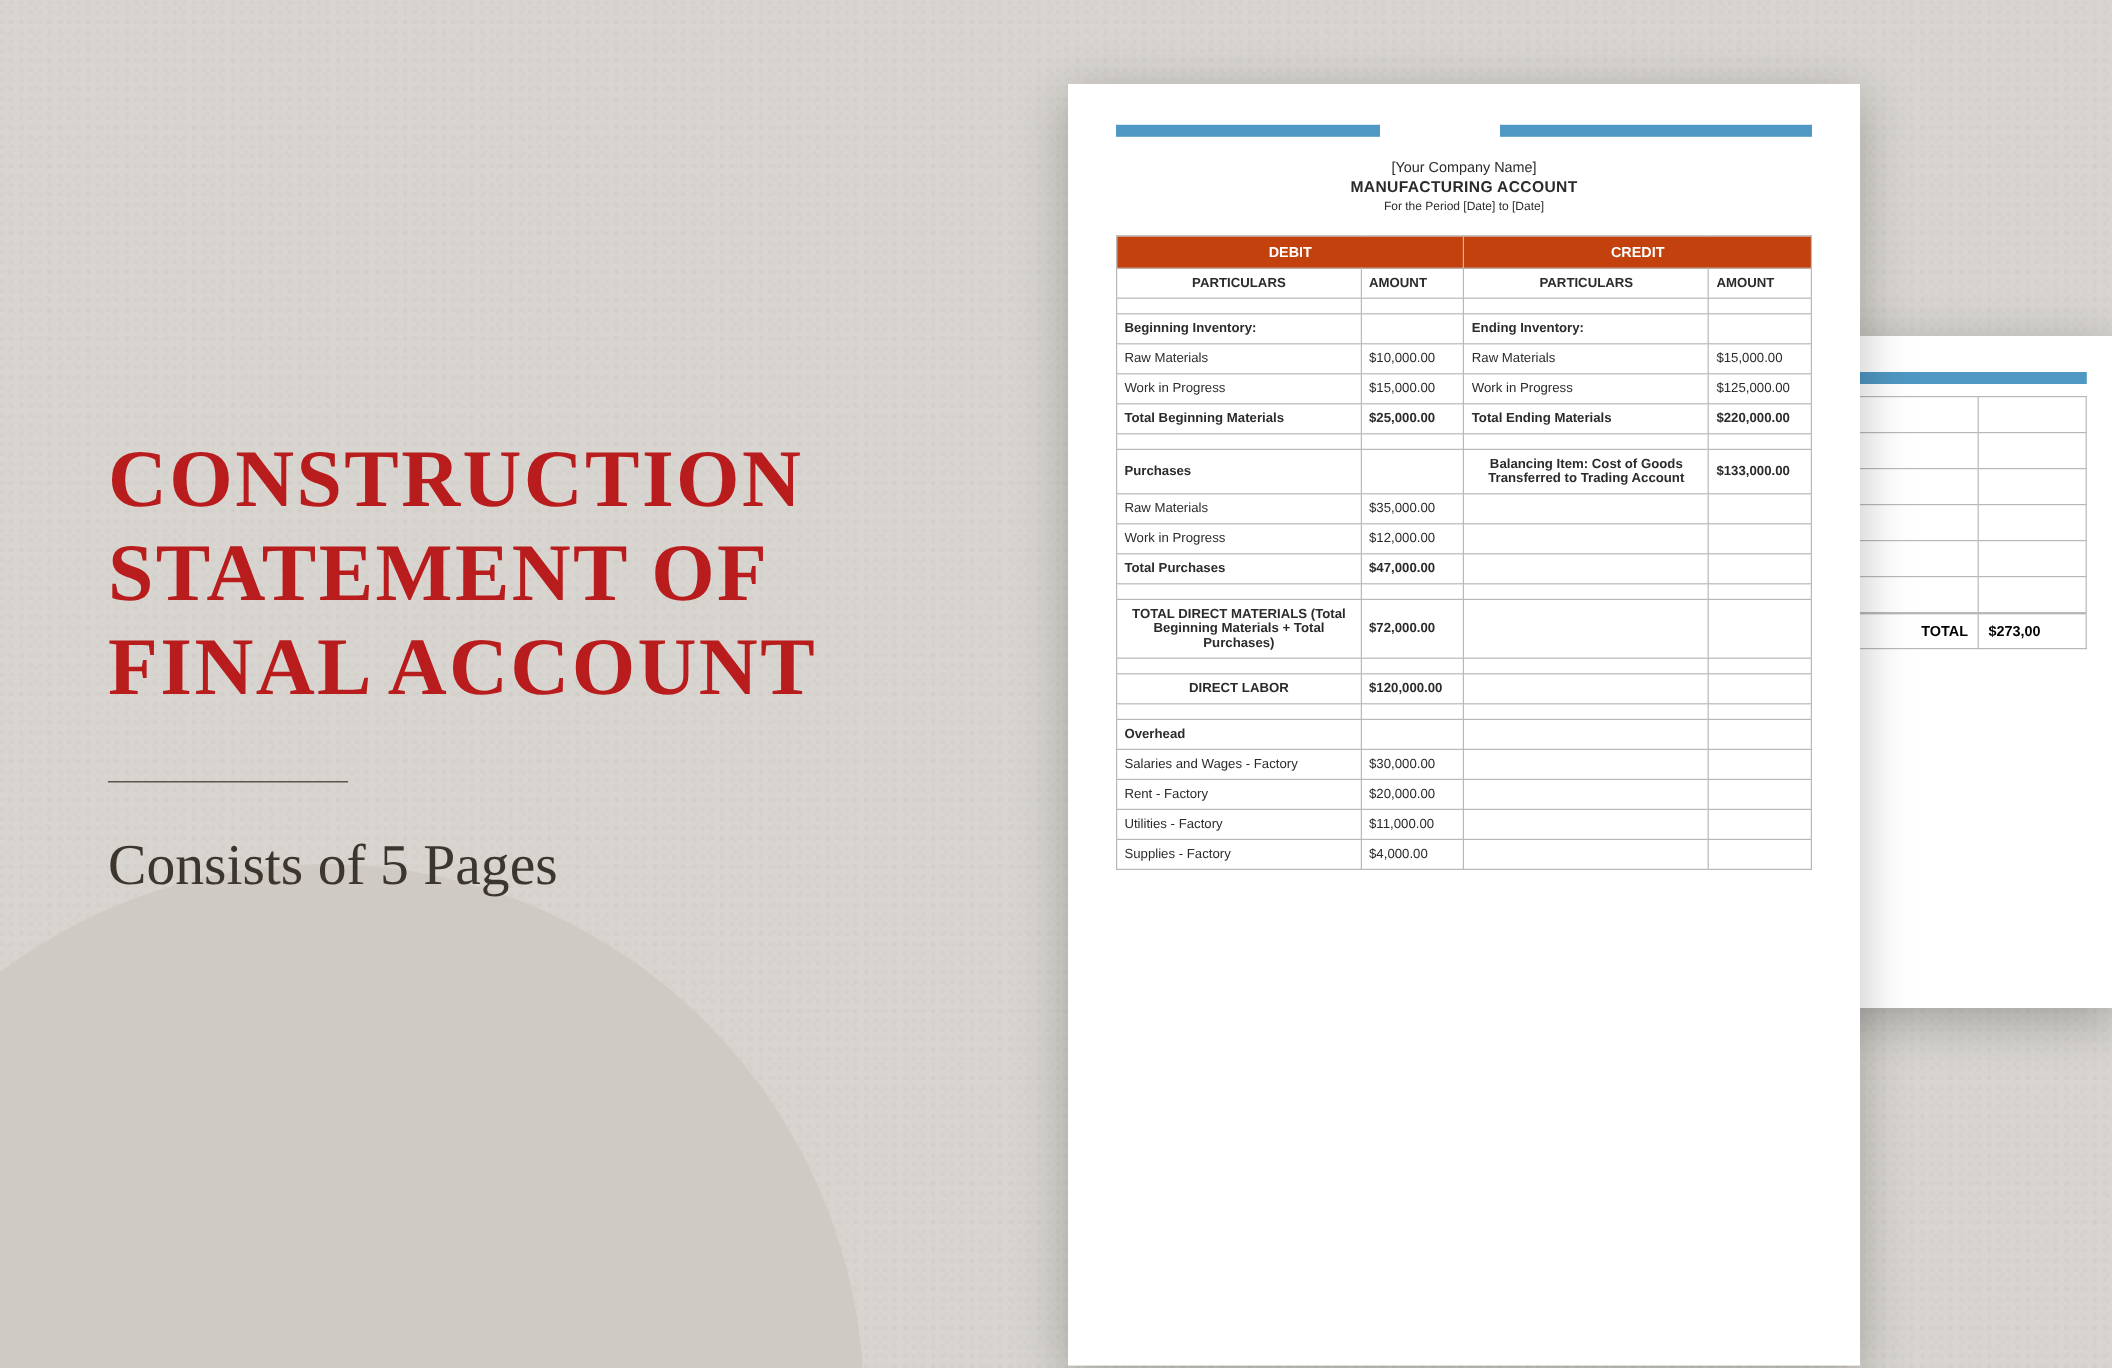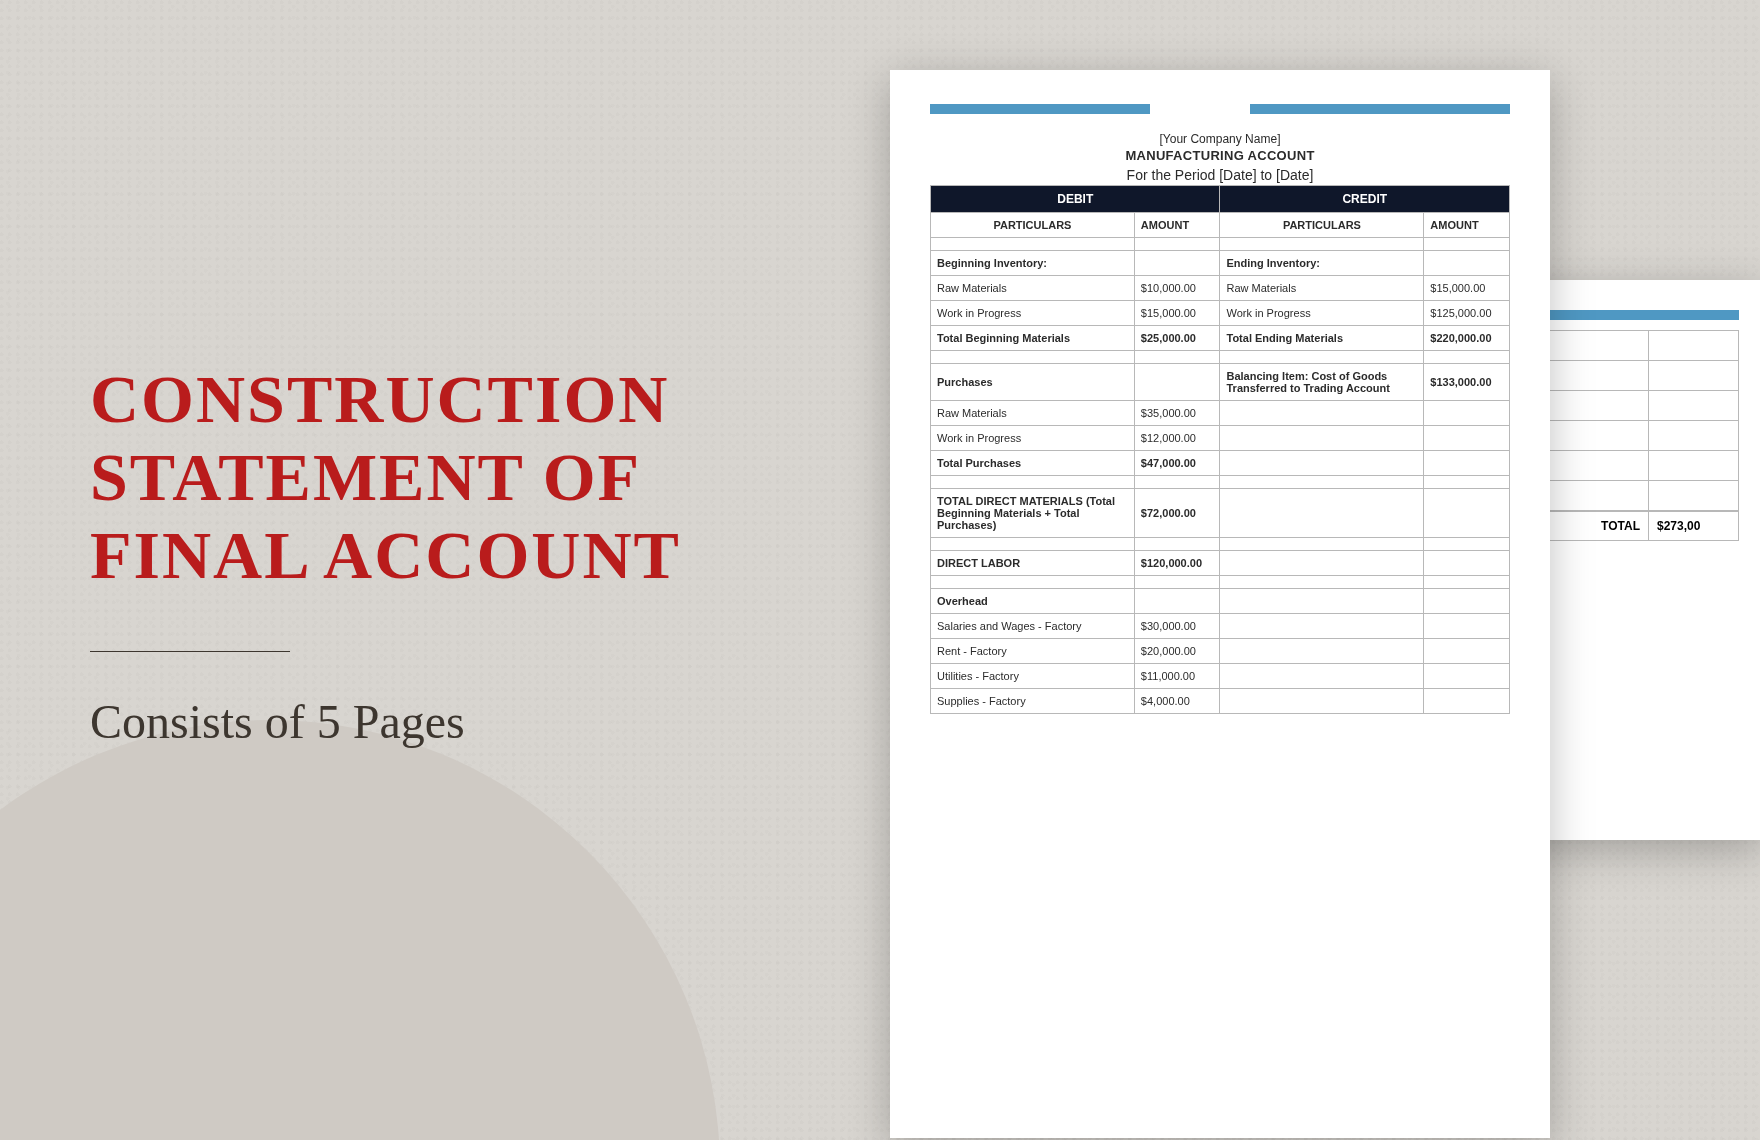--- a/index.html
+++ b/index.html
@@ -69,30 +69,30 @@
   color:#2b2b2b;
 }
 
 .stripe-row { display:flex; justify-content:space-between; margin-bottom:18px;}
 .stripe { height:10px; width:220px; background:#4f98c3; }
 .stripe-r { width:260px; }
 
 .center { text-align:center; }
 .company { font-size:12px; margin-top:6px; }
 .acct-title { font-size:13px; font-weight:700; margin-top:2px; letter-spacing:.3px;}
-.period { font-size:14px; margin-top:4px; margin-bottom:2px; }
+.period { font-size:10px; margin-top:4px; margin-bottom:18px; }
 
 table { width:100%; border-collapse:collapse; font-size:11px; }
 th, td { border:1px solid #b8b8b8; padding:6px 6px; vertical-align:middle; }
-.hdr-dc { background:#0f172a; color:#fff; font-weight:700; text-align:center; font-size:12px; }
+.hdr-dc { background:#c2410c; color:#fff; font-weight:700; text-align:center; font-size:12px; }
 .hdr-pa { background:#fff; font-weight:700; text-align:center; font-size:11px; }
 .amt { text-align:left; width:84px; white-space:nowrap;}
 .part { width:200px; }
 .b { font-weight:700; }
-.mid { }
+.mid { text-align:center; }
 
 .back-stripe { height:10px; width:100%; background:#4f98c3; margin-bottom:10px;}
 .back-table { width:100%; border-collapse:collapse; font-size:12px; }
 .back-table td { border:1px solid #b8b8b8; padding:7px 8px; height:30px;}
 .back-total { font-weight:700; border-top:2px solid #b8b8b8;}
 </style>
 </head>
 <body>
 
 <div class="bg">

